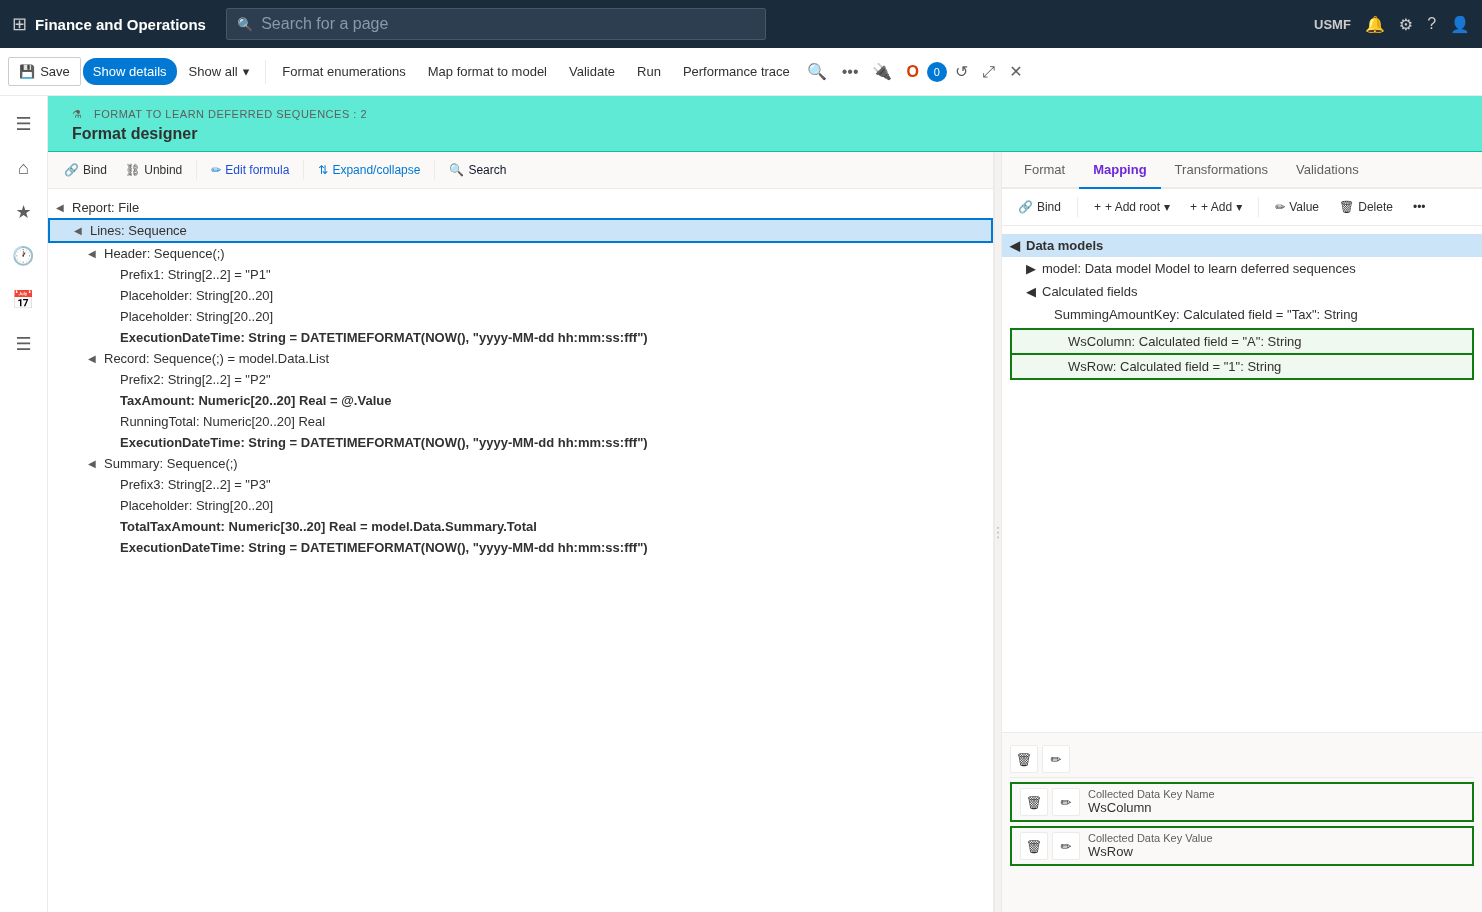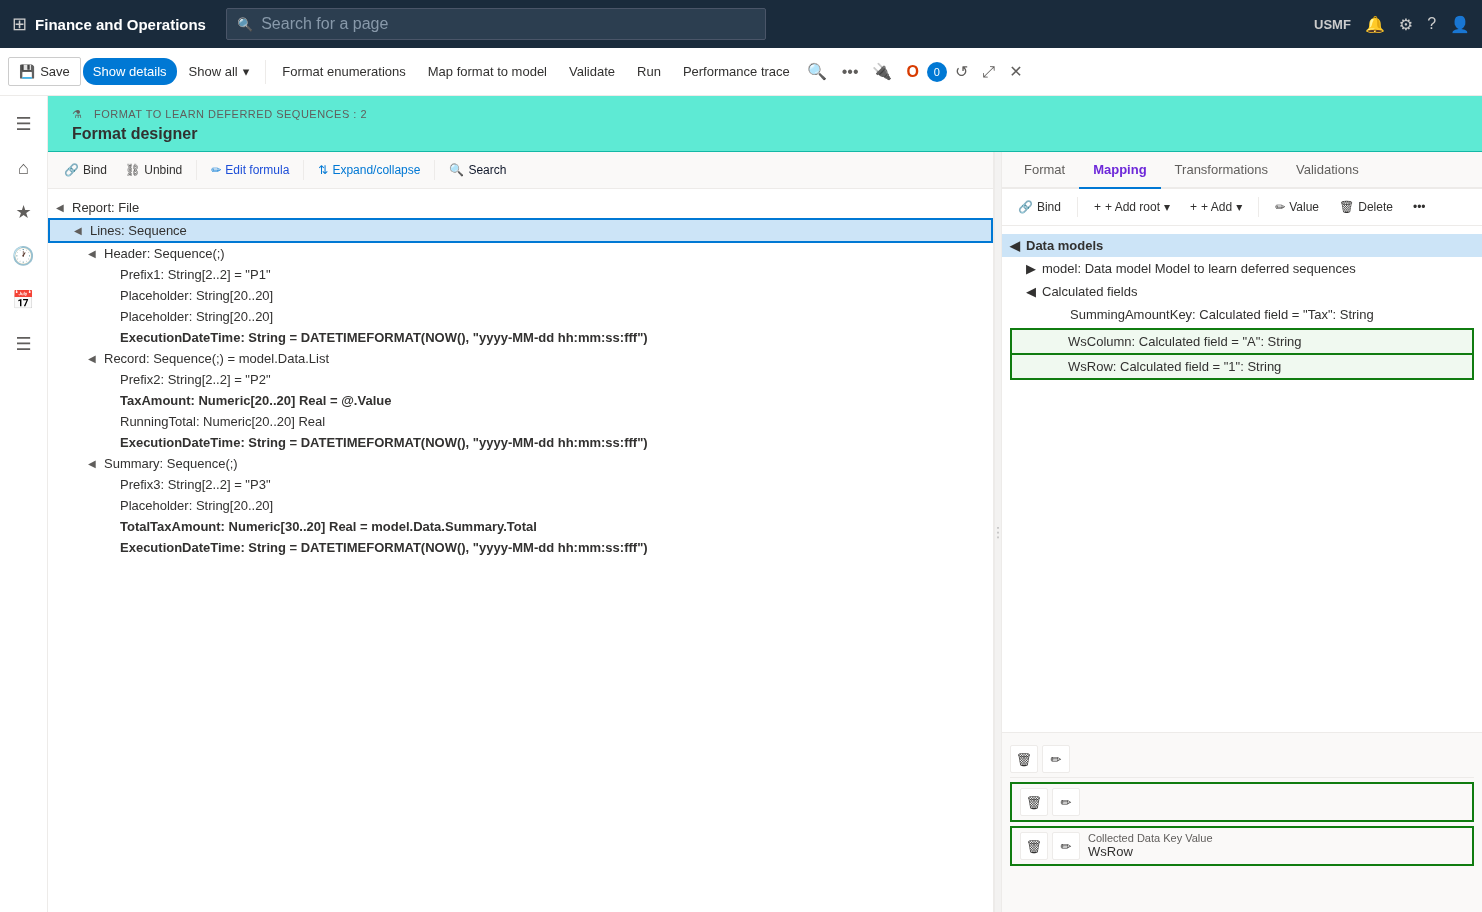--- a/index.html
+++ b/index.html
@@ -561,21 +561,21 @@
           <div class="dm-item" style="padding-left:24px;">
             <span style="margin-right:6px;">▶</span>
             <span>model: Data model Model to learn deferred sequences</span>
           </div>
 
           <div class="dm-item" style="padding-left:24px;">
             <span style="margin-right:6px;">◀</span>
             <span>Calculated fields</span>
           </div>
 
-          <div class="dm-item" style="padding-left:52px;">
+          <div class="dm-item" style="padding-left:36px;">
             <span style="width:16px;display:inline-block;"></span>
             <span>SummingAmountKey: Calculated field = "Tax": String</span>
           </div>
 
           <div class="dm-item" style="padding-left:40px; border: 2px solid #107c10; margin: 2px 8px; background: #f0f9f0;">
             <span style="width:16px;display:inline-block;"></span>
             <span>WsColumn: Calculated field = "A": String</span>
           </div>
 
           <div class="dm-item" style="padding-left:40px; border: 2px solid #107c10; border-top: none; margin: -2px 8px 2px; background: #f0f9f0;">
@@ -590,20 +590,24 @@
             <div class="prop-actions">
               <div class="prop-icon-btn">🗑</div>
               <div class="prop-icon-btn">✏</div>
             </div>
           </div>
 
           <div class="prop-row" style="border: 2px solid #107c10; padding: 4px 8px; margin: 4px 0;">
             <div class="prop-actions">
               <div class="prop-icon-btn">🗑</div>
               <div class="prop-icon-btn">✏</div>
+            </div>
+            <div class="prop-content">
+              <div class="prop-label">Collected data key name</div>
+              <div class="prop-value">WsColumn</div>
             </div>
           </div>
 
           <div class="prop-row" style="border: 2px solid #107c10; padding: 4px 8px; margin: 4px 0;">
             <div class="prop-actions">
               <div class="prop-icon-btn">🗑</div>
               <div class="prop-icon-btn">✏</div>
             </div>
             <div class="prop-content">
               <div class="prop-label">Collected data key value</div>

